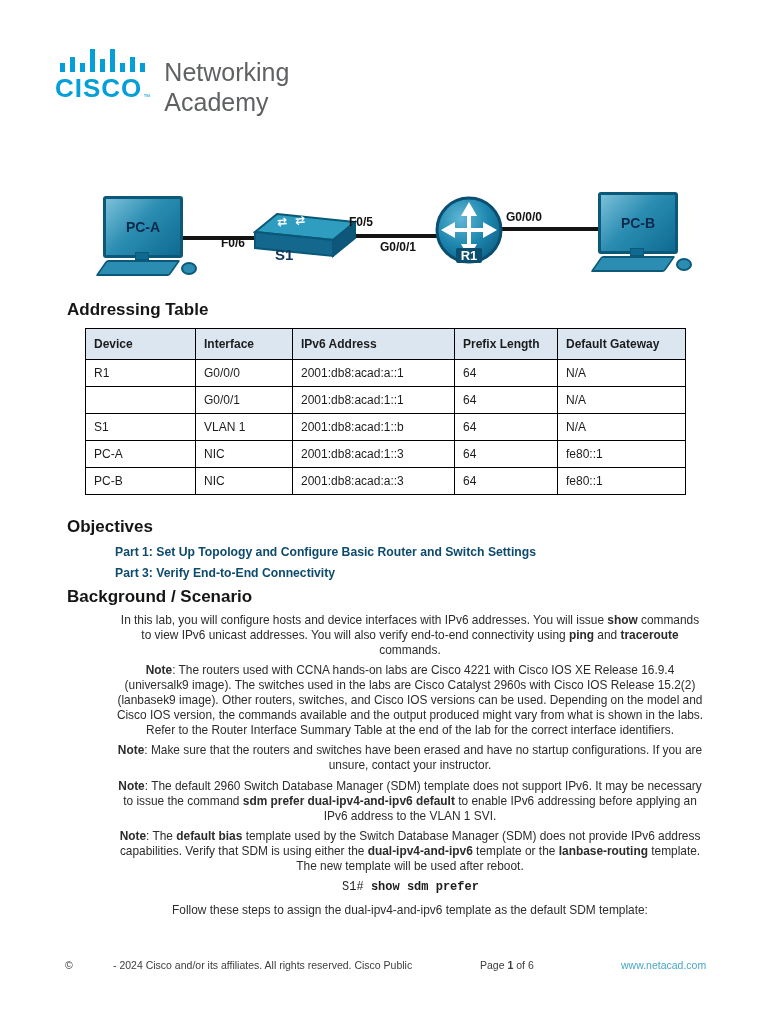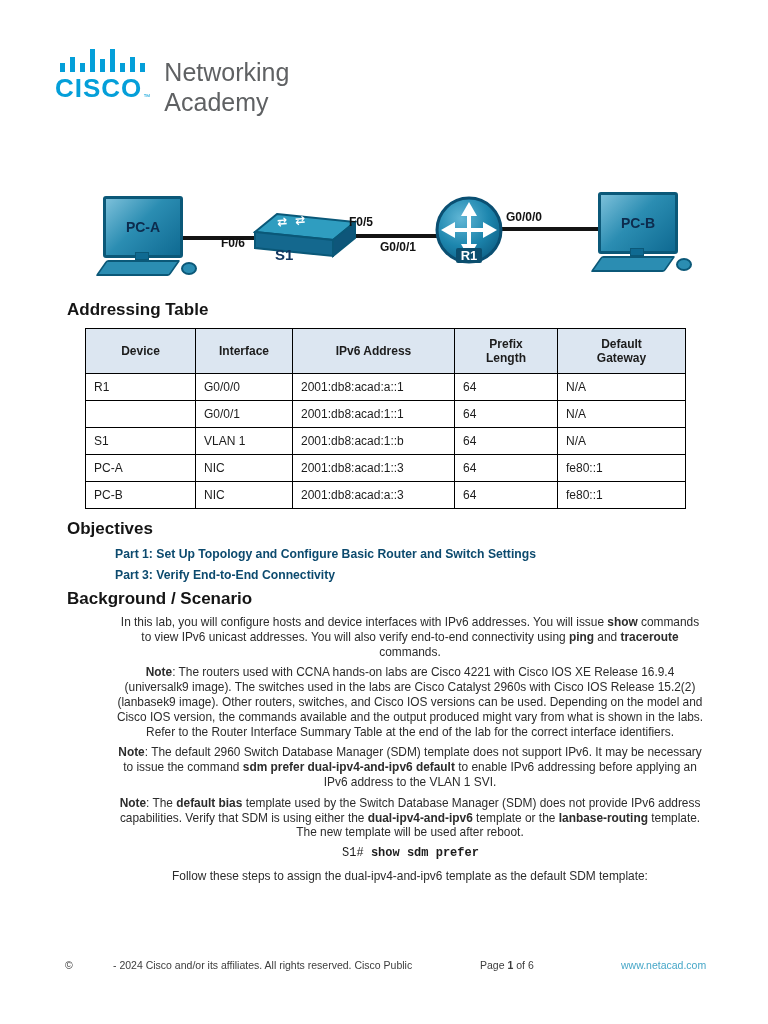--- a/index.html
+++ b/index.html
@@ -30,23 +30,23 @@
   .dev-label{position:absolute;font-weight:bold;font-size:15px;color:#10355e;}
   .r1-label{position:absolute;left:366px;top:58px;width:36px;text-align:center;}
   .r1-label span{background:#0b4e6e;color:#fff;font-weight:bold;font-size:13px;padding:0 5px;border-radius:2px;}
   .port-label{position:absolute;font-weight:bold;font-size:12px;color:#111;}
 
   
   .content{padding:0 66px 0 67px;}
   h2{font-size:17px;font-weight:bold;color:#151515;margin:0;}
   .h-addressing{margin-top:4px;}
   .addr-table{border-collapse:collapse;table-layout:fixed;margin:8px 0 0 18px;width:600px;font-size:12px;}
-  .addr-table th{background:#dce6f1;border:1px solid #000;font-weight:bold;text-align:center;padding:8px 20px;color:#1c1c1c;}
+  .addr-table th{background:#dce6f1;border:1px solid #000;font-weight:bold;text-align:left;padding:8px 8px;color:#1c1c1c;}
   .addr-table td{border:1px solid #000;text-align:left;padding:6px 8px;color:#1c1c1c;}
-  .h-objectives{margin-top:10px;}
+  .h-objectives{margin-top:22px;}
   .objectives{margin-top:8px;}
   .objective{font-size:12.2px;font-weight:bold;color:#0c4a6e;margin:0 0 7px 48px;}
   .h-background{margin-top:5px;}
   .paras{margin-top:6px;text-align:center;}
   .para{font-size:11.9px;line-height:14.8px;color:#2c2c2c;margin:0 0 6px 48px;width:590px;}
   .para .bold{font-weight:bold;}
   .codeline{font-family:"Liberation Mono",monospace;font-size:12px;line-height:14px;color:#1c1c1c;margin:3px 0 9px 52px;}
   .codeline .bold{font-weight:bold;}
 
   
@@ -211,20 +211,21 @@
     <h2 class="h-objectives">Objectives</h2>
     <div class="objectives">
         <p class="objective">Part 1: Set Up Topology and Configure Basic Router and Switch Settings</p>
         <p class="objective">Part 3: Verify End-to-End Connectivity</p>
       </div>
 
     <h2 class="h-background">Background / Scenario</h2>
     <div class="paras">
         <p class="para"><span>In this lab, you will configure hosts and device interfaces with IPv6 addresses. You will issue </span><span class="bold">show</span><span> commands to view IPv6 unicast addresses. You will also verify end-to-end connectivity using </span><span class="bold">ping</span><span> and </span><span class="bold">traceroute</span><span> commands.</span></p>
         <p class="para"><span class="bold">Note</span><span>: The routers used with CCNA hands-on labs are Cisco 4221 with Cisco IOS XE Release 16.9.4 (universalk9 image). The switches used in the labs are Cisco Catalyst 2960s with Cisco IOS Release 15.2(2) (lanbasek9 image). Other routers, switches, and Cisco IOS versions can be used. Depending on the model and Cisco IOS version, the commands available and the output produced might vary from what is shown in the labs. Refer to the Router Interface Summary Table at the end of the lab for the correct interface identifiers.</span></p>
+        <p class="para"><span class="bold">Note</span><span>: Make sure that the routers and switches have been erased and have no startup configurations. If you are unsure, contact your instructor.</span></p>
         <p class="para"><span class="bold">Note</span><span>: The default 2960 Switch Database Manager (SDM) template does not support IPv6. It may be necessary to issue the command </span><span class="bold">sdm prefer dual-ipv4-and-ipv6 default</span><span> to enable IPv6 addressing before applying an IPv6 address to the VLAN 1 SVI.</span></p>
         <p class="para"><span class="bold">Note</span><span>: The </span><span class="bold">default bias</span><span> template used by the Switch Database Manager (SDM) does not provide IPv6 address capabilities. Verify that SDM is using either the </span><span class="bold">dual-ipv4-and-ipv6</span><span> template or the </span><span class="bold">lanbase-routing</span><span> template. The new template will be used after reboot.</span></p>
         <p class="codeline"><span>S1# </span><span class="bold">show sdm prefer</span></p>
         <p class="para"><span>Follow these steps to assign the dual-ipv4-and-ipv6 template as the default SDM template:</span></p>
       </div>
   </div>
 
   <div class="footer">
     <span class="f-copy">©</span>
     <span class="f-text">- 2024 Cisco and/or its affiliates. All rights reserved. Cisco Public</span>

